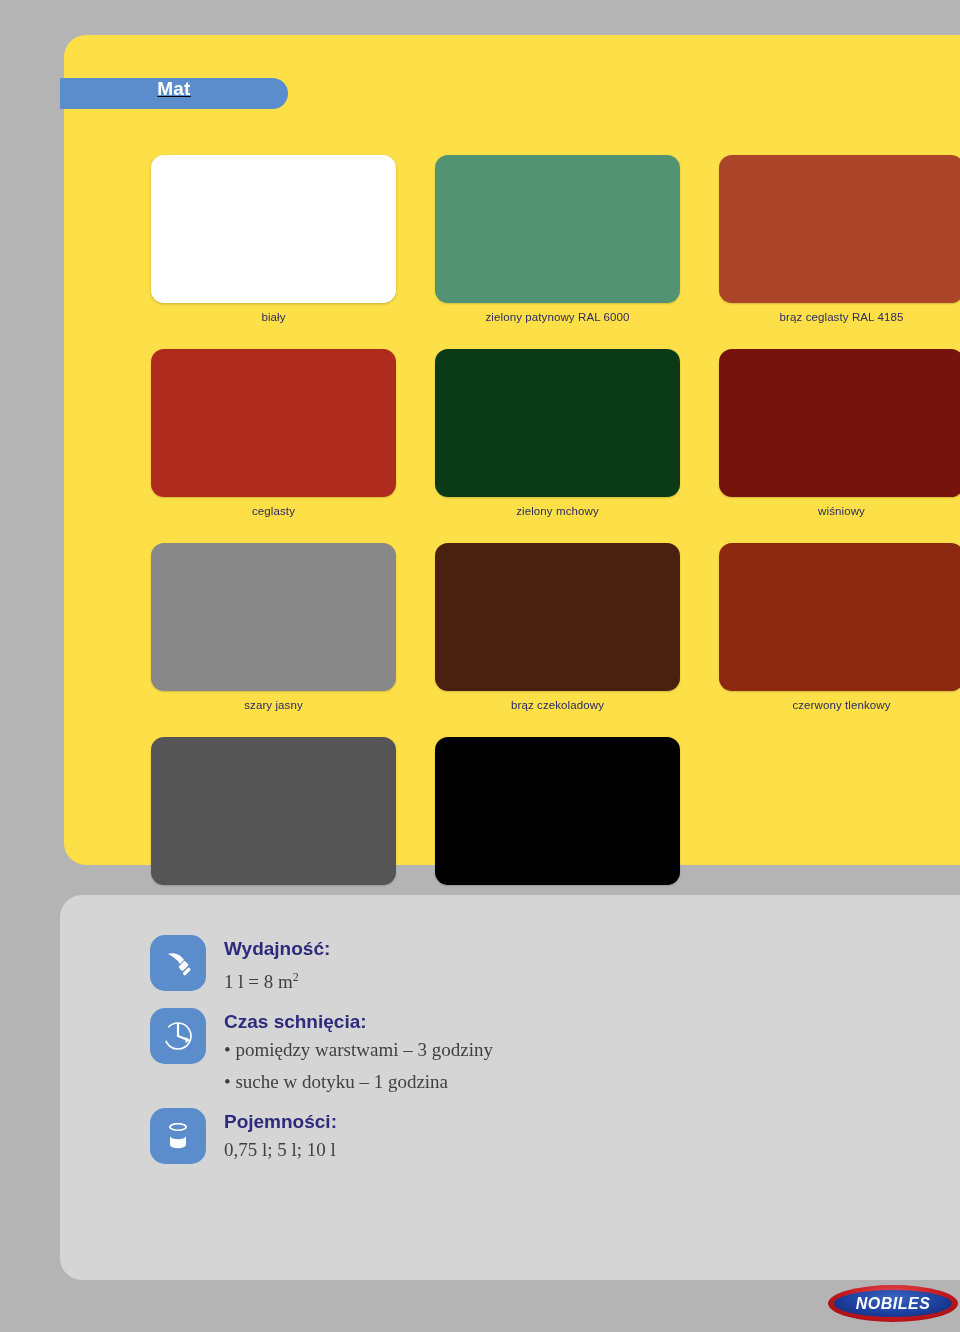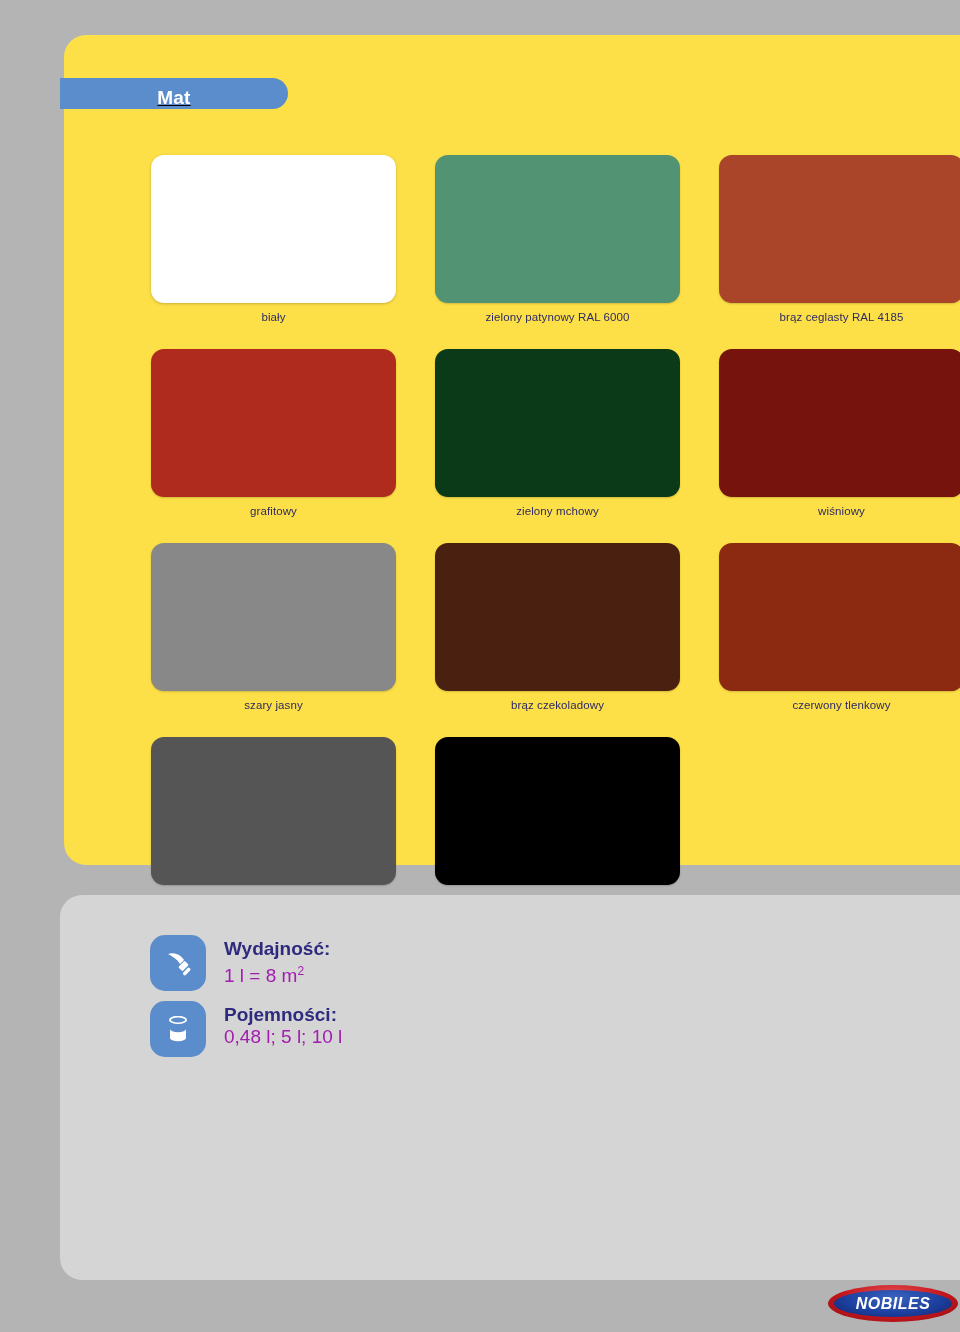--- a/index.html
+++ b/index.html
@@ -38,21 +38,21 @@
   
   #mat-tab {
     position: absolute;
     left: 60px;
     top: 78px;
     width: 228px;
     height: 31px;
     background: #5b8ccb;
     border-radius: 0 16px 16px 0;
     display: flex;
-    align-items: flex-end;
+    align-items: flex-start;
     justify-content: center;
     text-decoration: underline;
   }
   #mat-tab .label {
     color: #ffffff;
     font-size: 19px;
     font-weight: bold;
     letter-spacing: .2px;
   }
 
@@ -129,23 +129,24 @@
   }
   .info-title {
     display: block;
     color: #2e2a7e;
     font-size: 19px;
     font-weight: bold;
     line-height: 25px;
   }
   .info-value {
     display: block;
-    color: #a21caf;
+    color: #404040;
     font-size: 19px;
-    line-height: 20px;
+    line-height: 32px;
+    font-family: Liberation Serif, serif;
   }
   .info-value .sup {
     font-size: 12px;
     vertical-align: super;
   }
 
   
   #logo {
     position: absolute;
     left: 828px;
@@ -198,21 +199,21 @@
         <span class="swatch-name">zielony patynowy RAL 6000</span>
       </div>
 
       <div class="swatch-cell">
         <div class="swatch-chip" style="background: rgb(170, 69, 41);"></div>
         <span class="swatch-name">brąz ceglasty RAL 4185</span>
       </div>
 
       <div class="swatch-cell">
         <div class="swatch-chip" style="background: rgb(174, 43, 30);"></div>
-        <span class="swatch-name">grafitowy</span>
+        <span class="swatch-name">ceglasty</span>
       </div>
 
       <div class="swatch-cell">
         <div class="swatch-chip" style="background: rgb(11, 58, 24);"></div>
         <span class="swatch-name">zielony mchowy</span>
       </div>
 
 
       <div class="swatch-cell">
         <div class="swatch-chip" style="background: rgb(117, 19, 12);"></div>
@@ -261,33 +262,48 @@
             <rect x="20.5" y="16.5" width="6" height="9" rx="1.2" transform="rotate(45 23.5 21)" fill="#ffffff"></rect>
             <rect x="25" y="22" width="3.4" height="9" rx="1.4" transform="rotate(45 26.7 26.5)" fill="#ffffff"></rect>
           </svg>
         </div>
         <div class="info-text">
           <span class="info-title">Wydajność:</span>
           <span class="info-value"><span>1 l = 8 m</span><span class="sup">2</span></span>
         </div>
       </div>
 
+      <div class="info-row">
+        <div class="info-icon">
+          <svg width="36" height="36" viewBox="0 0 36 36" aria-hidden="true">
+            <path d="M18 5 A13 13 0 1 1 17.9 5" fill="none" stroke="#ffffff" stroke-width="1.6" stroke-dasharray="56 14"></path>
+            <line x1="18" y1="6" x2="18" y2="18" stroke="#ffffff" stroke-width="2.2" stroke-linecap="round"></line>
+            <line x1="18" y1="18" x2="28" y2="22" stroke="#ffffff" stroke-width="2.2" stroke-linecap="round"></line>
+            <path d="M25.5 19 L30 22 L25.5 25 Z" fill="#ffffff"></path>
+          </svg>
+        </div>
+        <div class="info-text">
+          <span class="info-title">Czas schnięcia:</span>
+          <span class="info-value">• pomiędzy warstwami – 3 godziny</span>
+          <span class="info-value">• suche w dotyku – 1 godzina</span>
+        </div>
+      </div>
 
       <div class="info-row">
         <div class="info-icon">
           <svg width="36" height="36" viewBox="0 0 36 36" aria-hidden="true">
             <path d="M10 9 h16 v18 a8 3.2 0 0 1 -16 0 Z" fill="#ffffff"></path>
             <ellipse cx="18" cy="9" rx="8" ry="3.2" fill="none" stroke="#ffffff" stroke-width="1.6"></ellipse>
             <path d="M10 9 h16 v9 a8 3.2 0 0 1 -16 0 Z" fill="#5b8ccb"></path>
             <ellipse cx="18" cy="9" rx="8" ry="3.2" fill="#5b8ccb" stroke="#ffffff" stroke-width="1.6"></ellipse>
           </svg>
         </div>
         <div class="info-text">
           <span class="info-title">Pojemności:</span>
-          <span class="info-value">0,48 l; 5 l; 10 l</span>
+          <span class="info-value">0,75 l; 5 l; 10 l</span>
         </div>
       </div>
 
 
     </div>
   </div>
 
   <div id="logo">
     <div class="ring"></div>
     <div class="inner">

